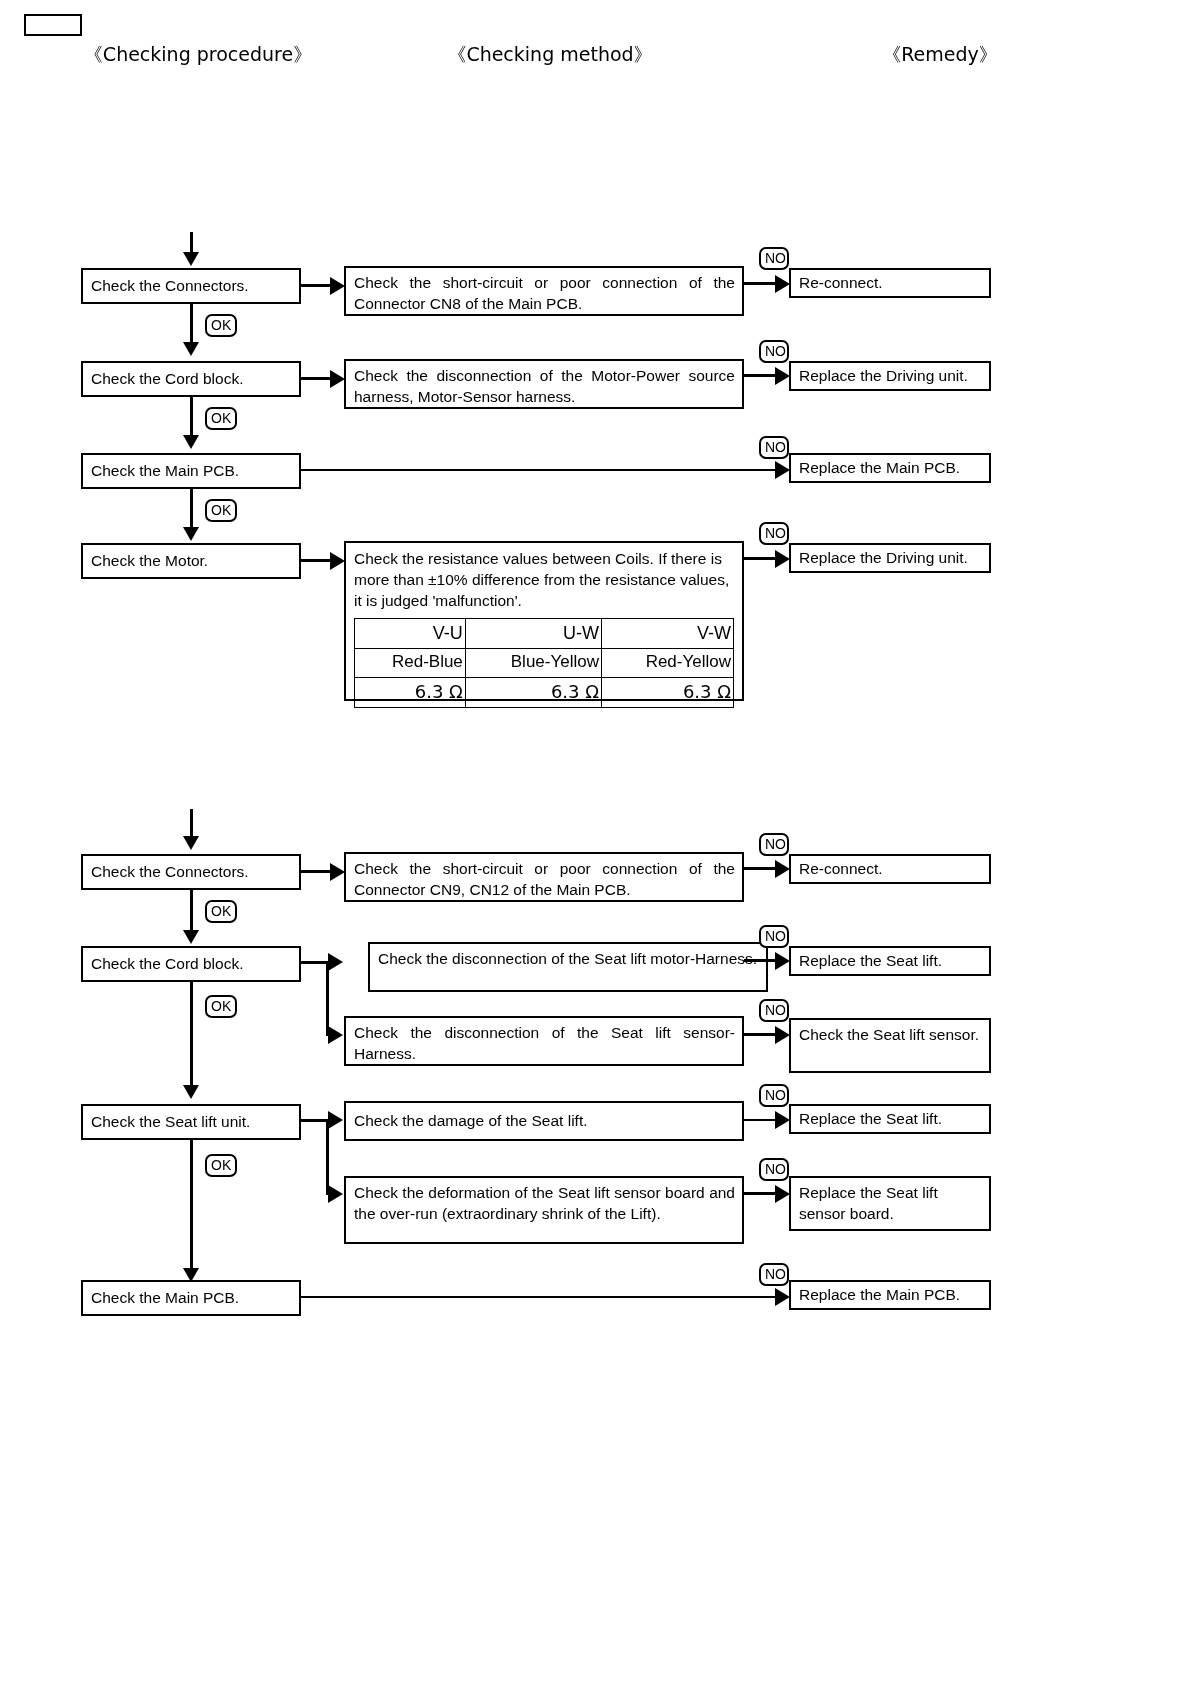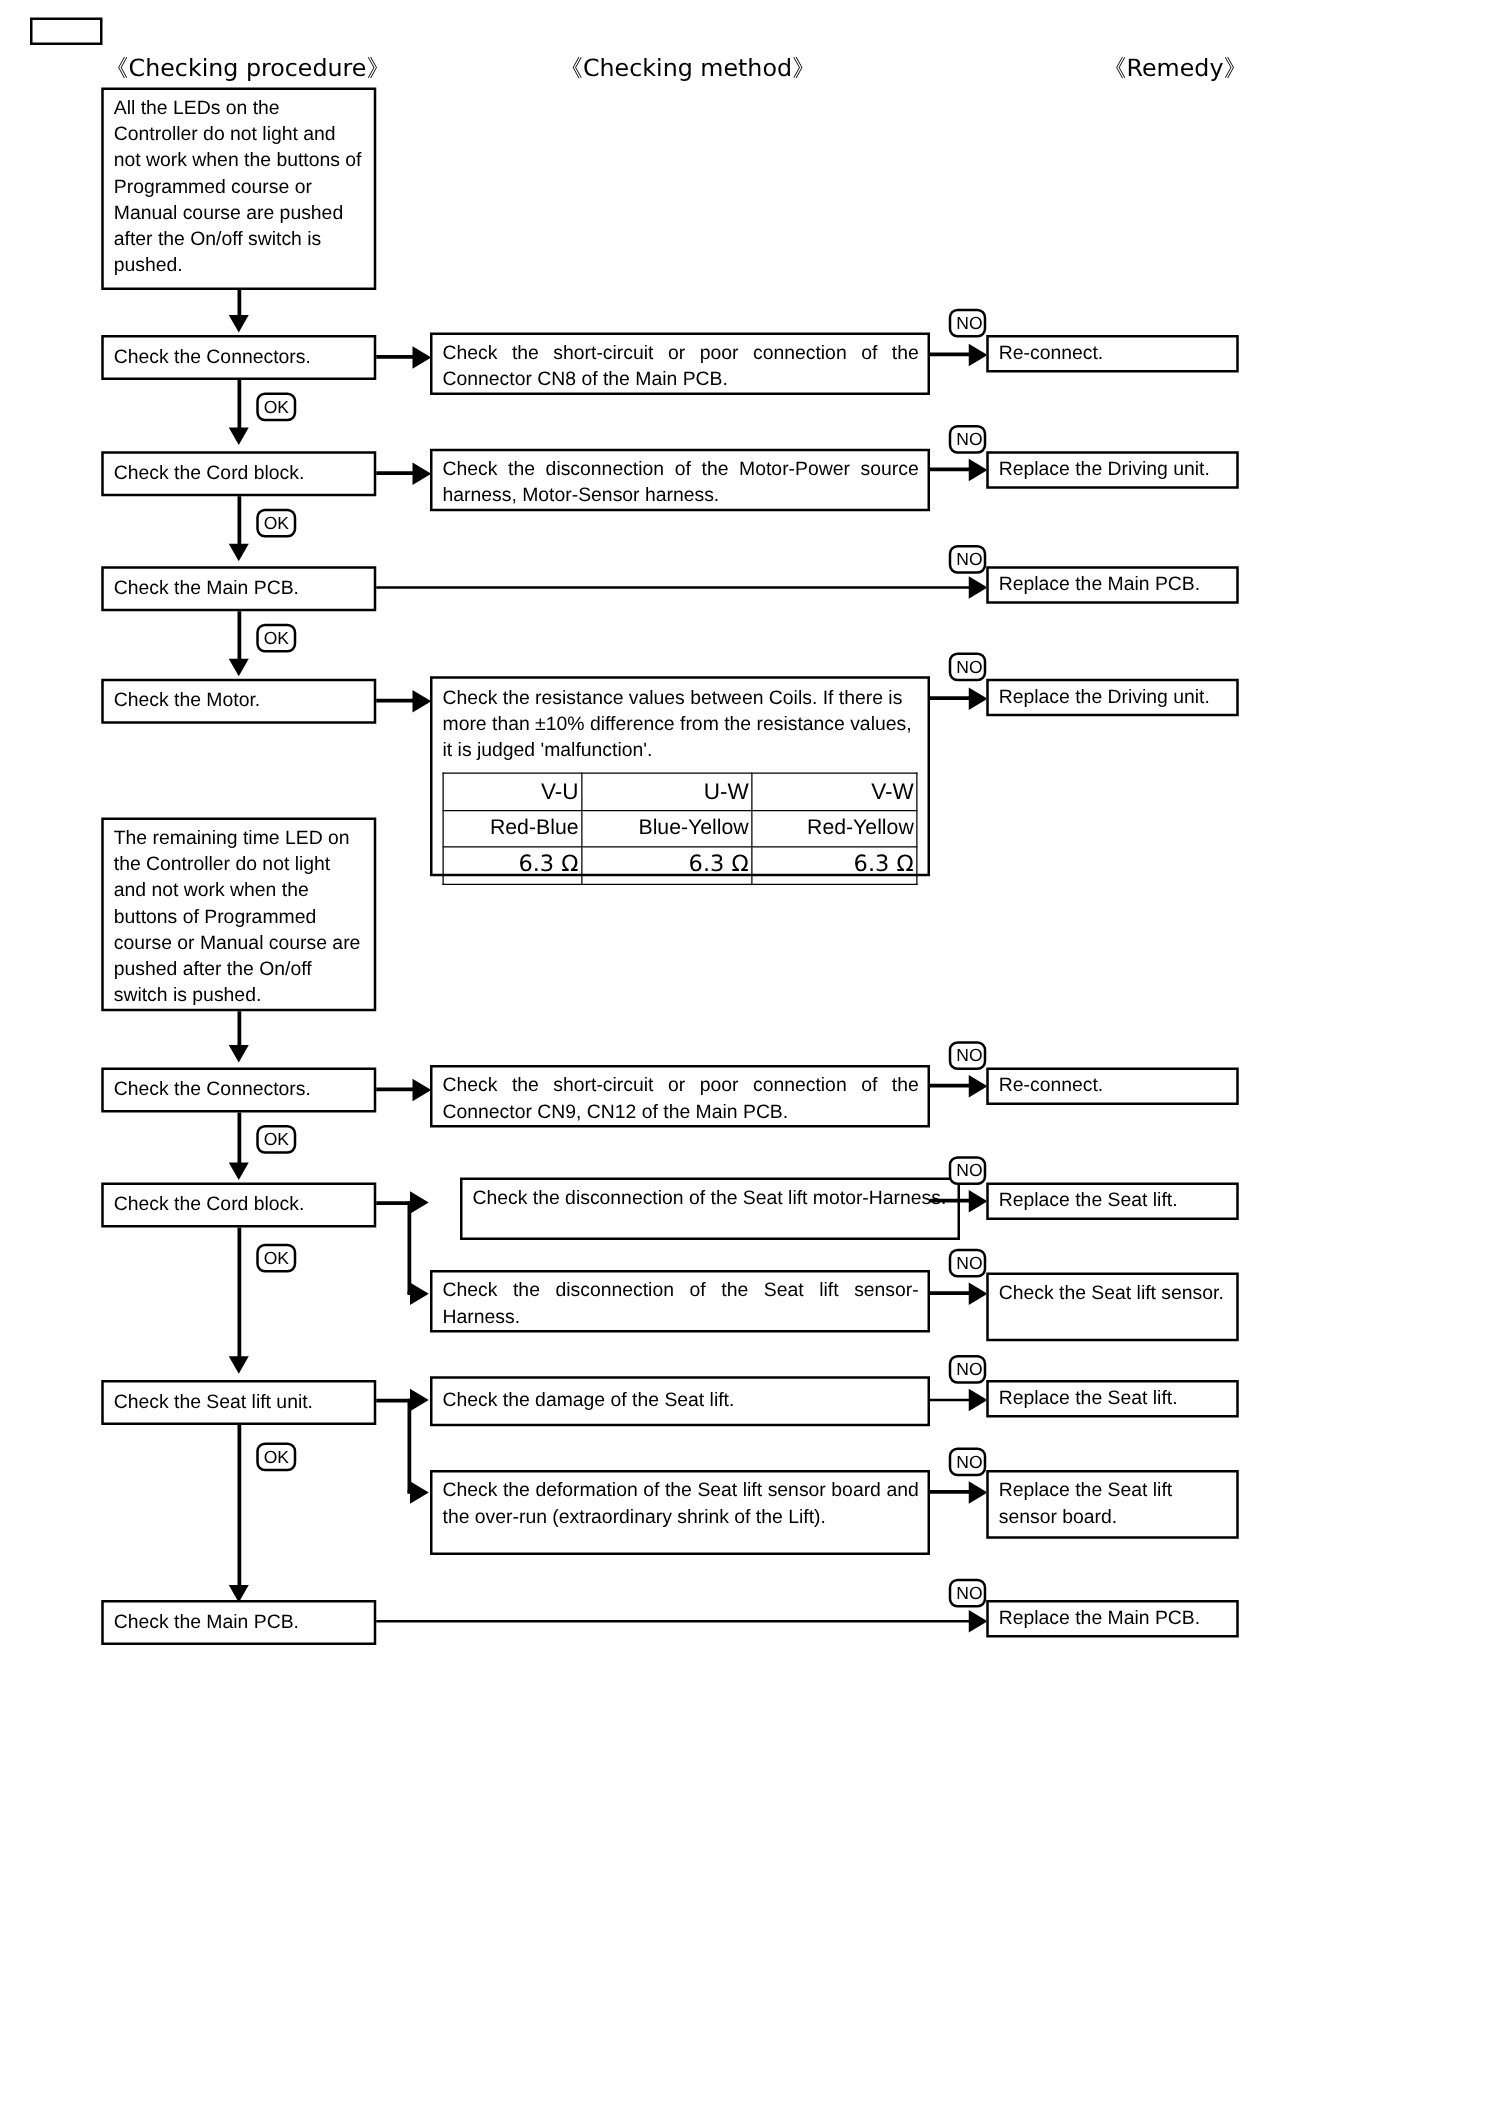--- a/index.html
+++ b/index.html
@@ -103,21 +103,20 @@
 <body>
 
 <div id="page">
 
   <div class="abs corner-tag" style="left:24px; top:14px; width:58px; height:22px;"></div>
 
   <div class="abs col-head guill" style="left:68px; top:42px; width:260px;">《Checking procedure》</div>
   <div class="abs col-head guill" style="left:430px; top:42px; width:240px;">《Checking method》</div>
   <div class="abs col-head guill" style="left:850px; top:42px; width:180px;">《Remedy》</div>
 
-  <div class="abs box" style="left:81px; top:70px; width:220px; height:162px;">All the LEDs on the Controller do not light and not work when the buttons of Programmed course or Manual course are pushed after the On/off switch is pushed.</div>
 
   <div class="abs vline" style="left:190px; top:232px; height:26px;"></div>
   <div class="abs arrow-down" style="left:183px; top:252px;"></div>
 
   <div class="abs box center-v" style="left:81px; top:268px; width:220px; height:36px;">Check the Connectors.</div>
   <div class="abs hline" style="left:301px; top:284px; width:32px;"></div>
   <div class="abs arrow-right" style="left:330px; top:277px;"></div>
   <div class="abs box just" style="left:344px; top:266px; width:400px; height:50px;">Check the short-circuit or poor connection of the Connector CN8 of the Main PCB.</div>
   <div class="abs hline" style="left:744px; top:282px; width:34px;"></div>
   <div class="abs arrow-right" style="left:775px; top:275px;"></div>
@@ -176,21 +175,20 @@
       </tr>
     </tbody>
       </table>
   </div>
 
   <div class="abs hline" style="left:744px; top:557px; width:34px;"></div>
   <div class="abs arrow-right" style="left:775px; top:550px;"></div>
   <div class="abs badge" style="left:759px; top:522px; width:30px;">NO</div>
   <div class="abs box center-v" style="left:789px; top:543px; width:202px; height:30px;">Replace the Driving unit.</div>
 
-  <div class="abs box" style="left:81px; top:654px; width:220px; height:155px;">The remaining time LED on the Controller do not light and not work when the buttons of Programmed course or Manual course are pushed after the On/off switch is pushed.</div>
 
   <div class="abs vline" style="left:190px; top:809px; height:30px;"></div>
   <div class="abs arrow-down" style="left:183px; top:836px;"></div>
 
   <div class="abs box center-v" style="left:81px; top:854px; width:220px; height:36px;">Check the Connectors.</div>
   <div class="abs hline" style="left:301px; top:870px; width:32px;"></div>
   <div class="abs arrow-right" style="left:330px; top:863px;"></div>
   <div class="abs box just" style="left:344px; top:852px; width:400px; height:50px;">Check the short-circuit or poor connection of the Connector CN9, CN12 of the Main PCB.</div>
   <div class="abs hline" style="left:744px; top:867px; width:34px;"></div>
   <div class="abs arrow-right" style="left:775px; top:860px;"></div>

